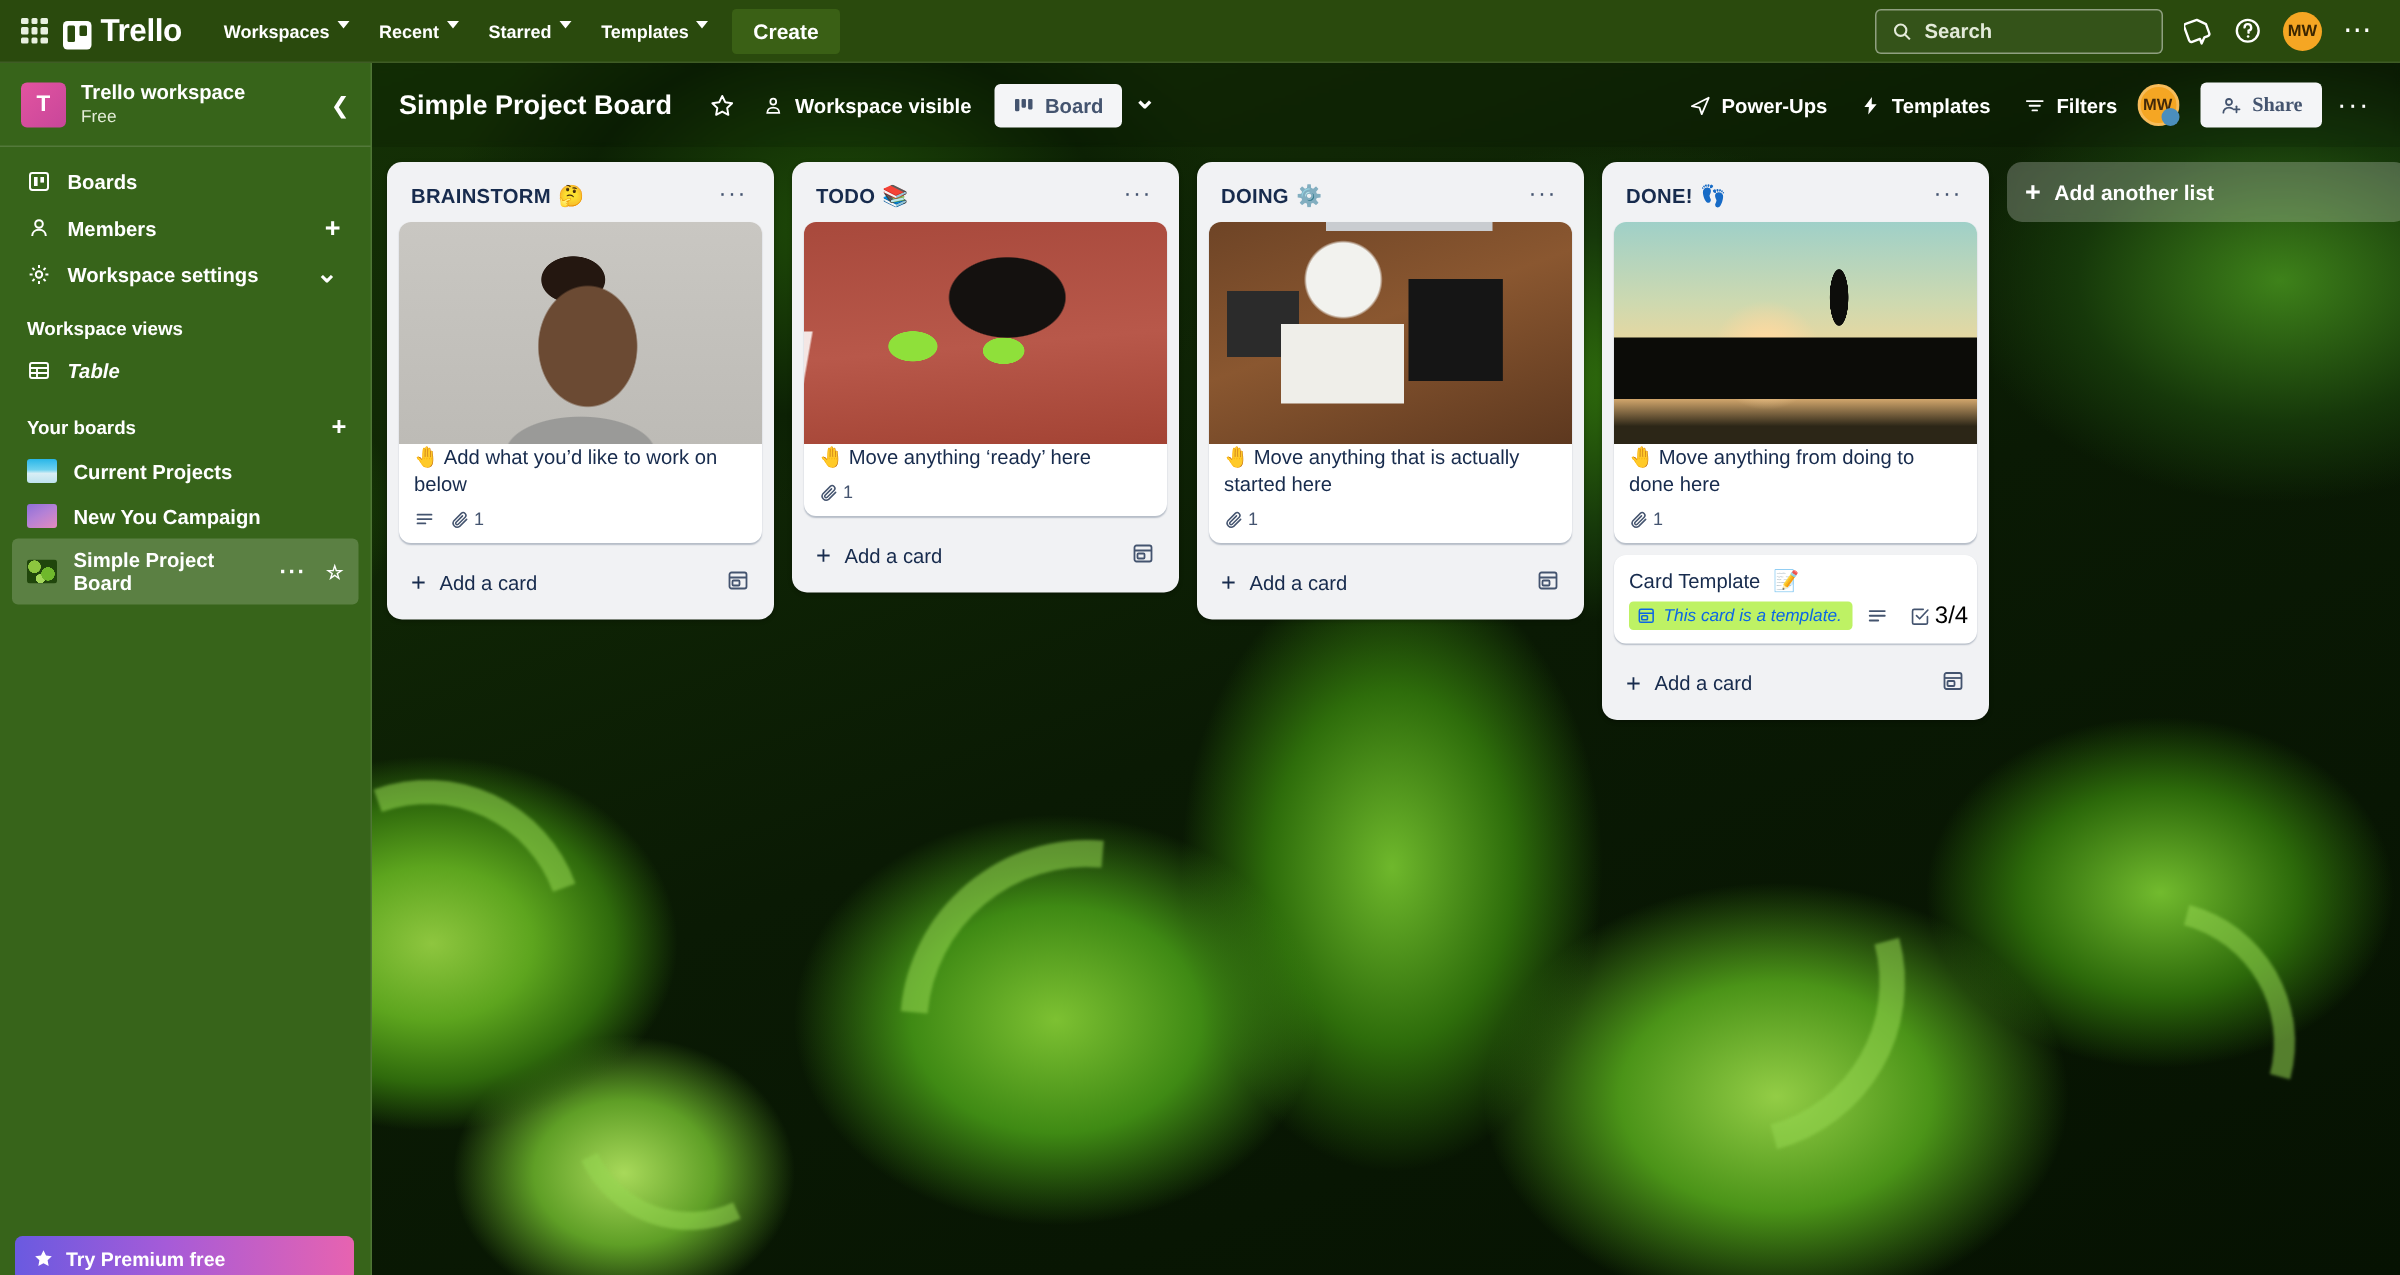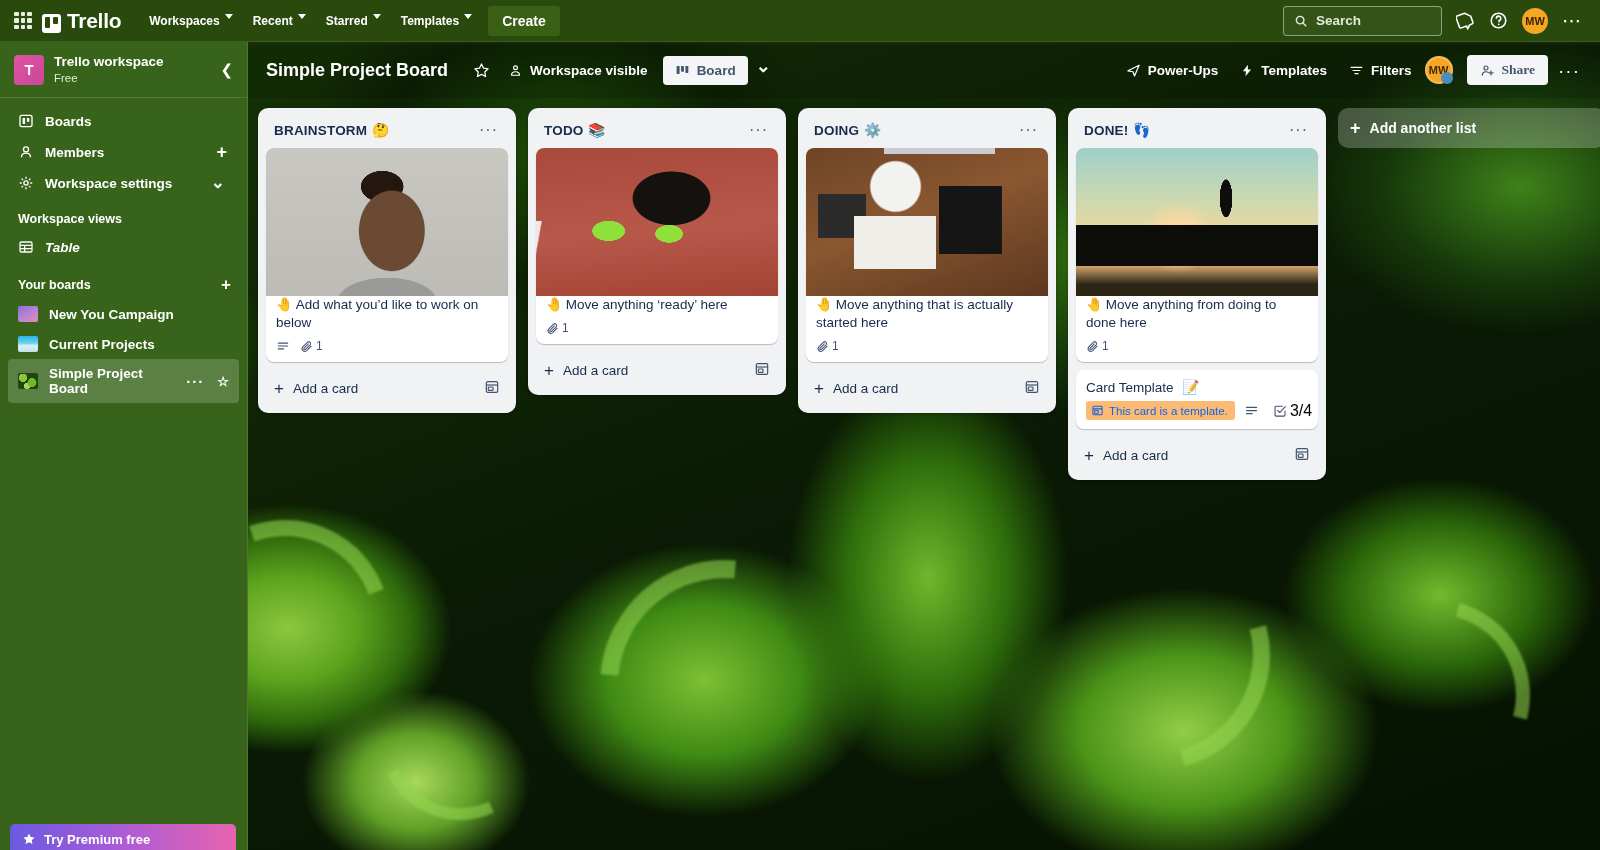--- a/index.html
+++ b/index.html
@@ -54,21 +54,21 @@
     display: flex; gap: 5px; color: #fff; font-size: 12px; font-weight: 600;
     padding: 6px 10px; border-radius: 3px; cursor: pointer; white-space: nowrap;
   }
   .caret { width: 0; height: 0; border-left: 4px solid transparent; border-right: 4px solid transparent; border-top: 5px solid #fff; }
   .create-btn {
     background: #3a6015; color: #fff; font-size: 14px; font-weight: 700;
     padding: 7px 14px; border-radius: 3px; margin-left: 6px; cursor: pointer;
   }
   .topnav-right { margin-left: auto; display: flex; align-items: center; gap: 14px; padding-right: 6px; }
   .searchbox {
-    width: 159px; height: 30px; border: 1px solid rgba(255,255,255,.45); border-radius: 4px;
+    width: 192px; height: 30px; border: 1px solid rgba(255,255,255,.45); border-radius: 4px;
     display: flex; align-items: center; gap: 8px; padding: 0 10px; cursor: text;
     background: rgba(255,255,255,.05);
   }
   .searchbox span { color: #e3ead9; font-size: 13.5px; font-weight: 600; }
   .icon-btn { cursor: pointer; display: flex; align-items: center; justify-content: center; }
   .avatar {
     width: 26px; height: 26px; border-radius: 50%; background: #f5a623; color: #3b2600;
     font-size: 11px; font-weight: 700; display: flex; align-items: center; justify-content: center; cursor: pointer;
   }
   .dots-vert { color: #fff; font-size: 19px; line-height: 1; cursor: pointer; letter-spacing: 1px; }
@@ -165,22 +165,22 @@
   .card-cover { height: 148px; width: 100%; display: block; }
   .card-body { padding: 0 10px 9px 10px; }
   .card-title { color: #172b4d; font-size: 13.5px; line-height: 1.35; }
   .card-title .hand { margin-right: 3px; }
   .card-badges { display: flex; align-items: center; gap: 5px; margin-top: 7px; color: #44546f; font-size: 12px; }
   .badge { display: flex; align-items: center; gap: 3px; padding-right: 5px; }
   .tmpl-card { padding: 9px 10px 9px 10px; }
   .tmpl-title { color: #172b4d; font-size: 13.5px; margin-bottom: 6px; }
   .tmpl-row { display: flex; align-items: center; gap: 9px; }
   .tmpl-pill {
-    background: #fdba74; color: #0c66e4; font-size: 11.5px; border-radius: 3px;
-    padding: 3px 7px 3px 5px; display: flex; align-items: center; gap: 5px; white-space: nowrap;
+    background: #bef264; color: #0c66e4; font-size: 11.5px; border-radius: 3px;
+    padding: 3px 7px 3px 5px; display: flex; align-items: center; gap: 5px; white-space: nowrap; font-style: italic;
   }
   .add-card {
     display: flex; align-items: center; gap: 9px; padding: 9px 8px 7px 8px;
     color: #172b4d; font-size: 13.5px; font-weight: 500; border-radius: 6px; cursor: pointer;
   }
   .add-card .plus { font-size: 17px; line-height: 1; }
   .add-card .tmpl-btn { margin-left: auto; }
   .add-list {
     width: 268px; flex: none; background: rgba(255,255,255,.24); border-radius: 10px;
     padding: 11px 12px; display: flex; align-items: center; gap: 9px;
@@ -347,26 +347,26 @@
         <span class="txt ital">Table</span>
       </div>
     </div>
 
     <div class="side-head">
       <span>Your boards</span>
       <span class="plus">+</span>
     </div>
     <div class="side-list" style="padding-top:0">
       <div class="side-row">
+        <span class="thumb t-blue"></span>
+        <span class="txt">Current Projects</span>
+      </div>
+      <div class="side-row">
         <span class="thumb t-purple"></span>
         <span class="txt">New You Campaign</span>
-      </div>
-      <div class="side-row">
-        <span class="thumb t-blue"></span>
-        <span class="txt">Current Projects</span>
       </div>
       <div class="side-row active">
         <span class="thumb t-leaf"></span>
         <span class="txt">Simple Project Board</span>
         <span class="row-dots">···</span>
         <span class="row-star">☆</span>
       </div>
     </div>
 
     <div class="premium">

